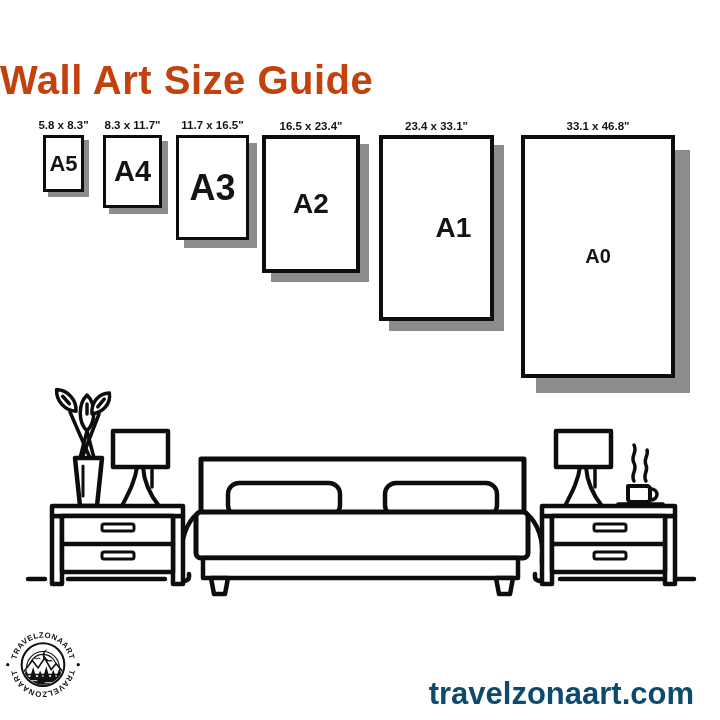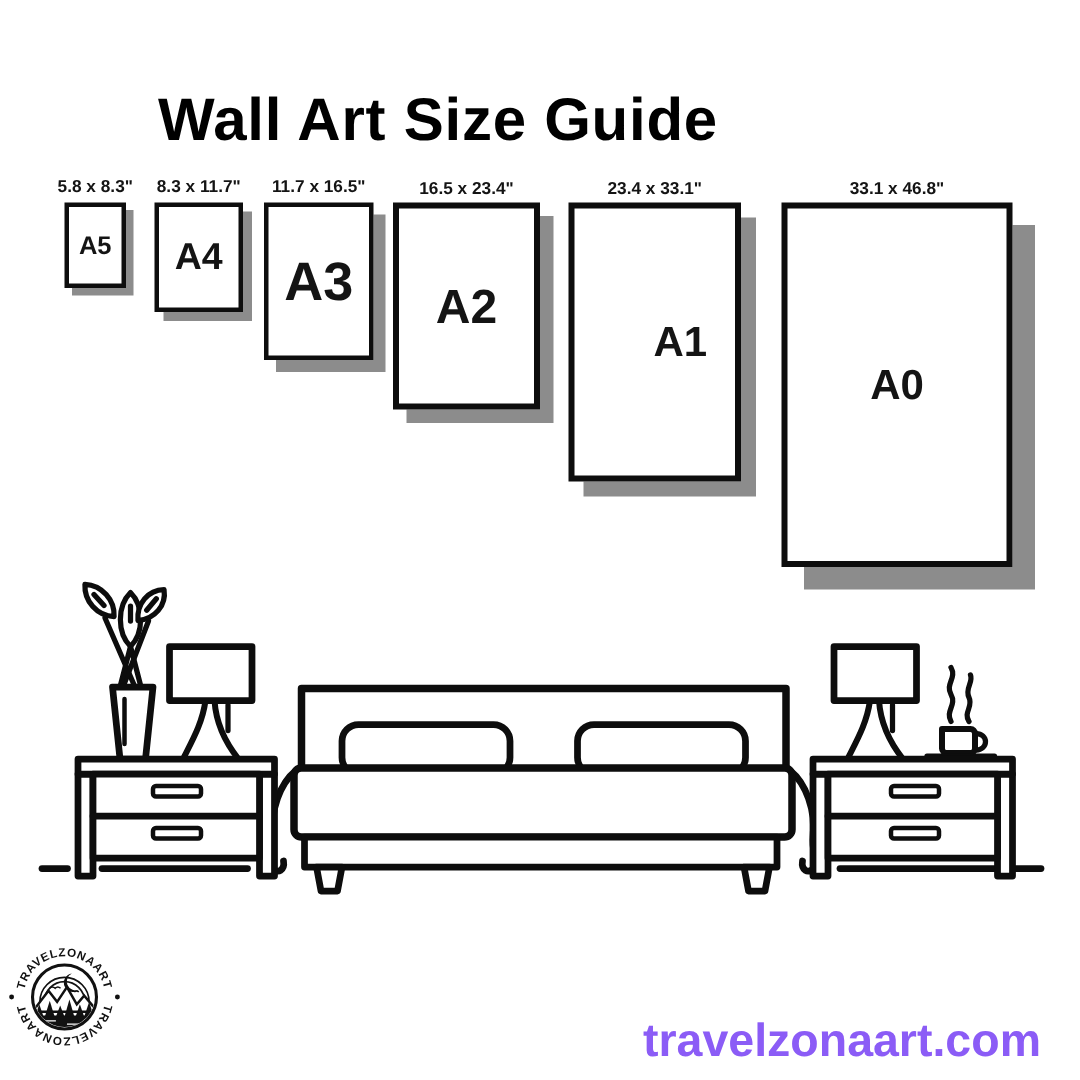--- a/index.html
+++ b/index.html
@@ -3,54 +3,54 @@
 <meta charset="utf-8">
 <style>
   html,body{margin:0;padding:0;}
   body{
     width:720px;height:720px;background:#ffffff;
     font-family:"Liberation Sans", sans-serif;
     position:relative;overflow:hidden;color:#111;
   }
   .title{
     position:absolute;top:31px;left:0;width:584px;
-    text-align:center;font-size:40px;font-weight:bold;
-    letter-spacing:.5px;color:#000000;
+    text-align:left;font-size:40px;font-weight:bold;
+    letter-spacing:.5px;color:#c2410c;
   }
   
   .frame{
     position:absolute;background:#fff;box-sizing:border-box;
     border:3px solid #0d0d0d;display:flex;align-items:center;justify-content:center;
   }
   .size-label{
     position:absolute;top:-19px;left:50%;transform:translateX(-50%);
     white-space:nowrap;font-size:11.5px;font-weight:bold;color:#141414;
   }
   .letter{font-weight:bold;color:#141414;}
   .f-a5{left:43px;top:135px;width:41px;height:57px;box-shadow:5px 5px 0 #8c8c8c;}
-  .f-a5 .letter{font-size:17px;}
+  .f-a5 .letter{font-size:22px;}
   .f-a4{left:103px;top:135px;width:59px;height:73px;box-shadow:6px 6px 0 #8c8c8c;}
-  .f-a4 .letter{font-size:25px;}
+  .f-a4 .letter{font-size:29px;}
   .f-a3{left:176px;top:135px;width:73px;height:105px;box-shadow:8px 8px 0 #8c8c8c;}
   .f-a3 .letter{font-size:36px;}
   .f-a2{left:262px;top:135px;width:98px;height:138px;border-width:4px;box-shadow:9px 9px 0 #8c8c8c;}
-  .f-a2 .letter{font-size:32px;}
+  .f-a2 .letter{font-size:28px;}
   .f-a1{left:379px;top:135px;width:115px;height:186px;border-width:4px;box-shadow:10px 10px 0 #8c8c8c;}
   .f-a1 .letter{font-size:28px;margin-left:34px;}
   .f-a0{left:521px;top:135px;width:154px;height:243px;border-width:4px;box-shadow:15px 15px 0 #8c8c8c;}
-  .f-a0 .letter{font-size:28px;text-align:center;}
+  .f-a0 .letter{font-size:20px;text-align:center;}
   
   .scene{position:absolute;left:0;top:370px;width:720px;height:235px;}
   
   .logo{position:absolute;left:2px;top:622px;width:82px;height:82px;}
   .logo text{font-family:"Liberation Sans", sans-serif;font-weight:bold;}
   
   .website{
     position:absolute;right:26px;top:676px;
-    font-size:31px;font-weight:bold;color:#8b5cf6;
+    font-size:31px;font-weight:bold;color:#0c4a6e;
   }
 </style>
 </head>
 <body>
 
 <h1 class="title">Wall Art Size Guide</h1>
 
 <div>
   <div class="frame f-a5">
     <span class="size-label">5.8 x 8.3"</span>

